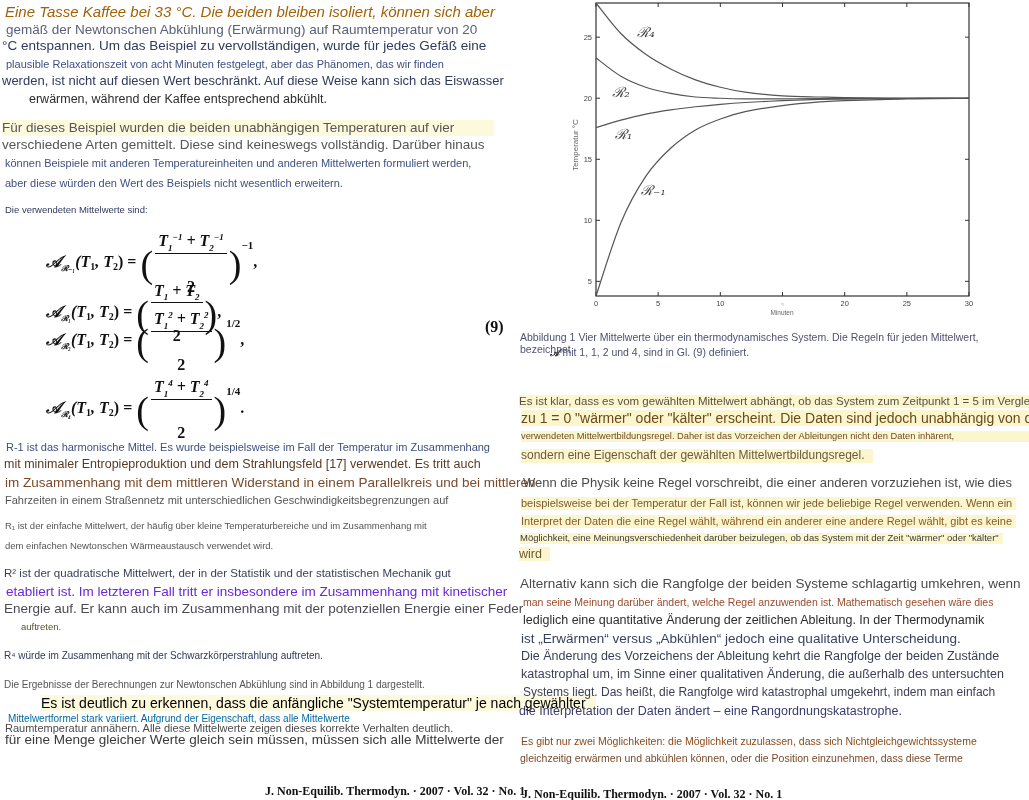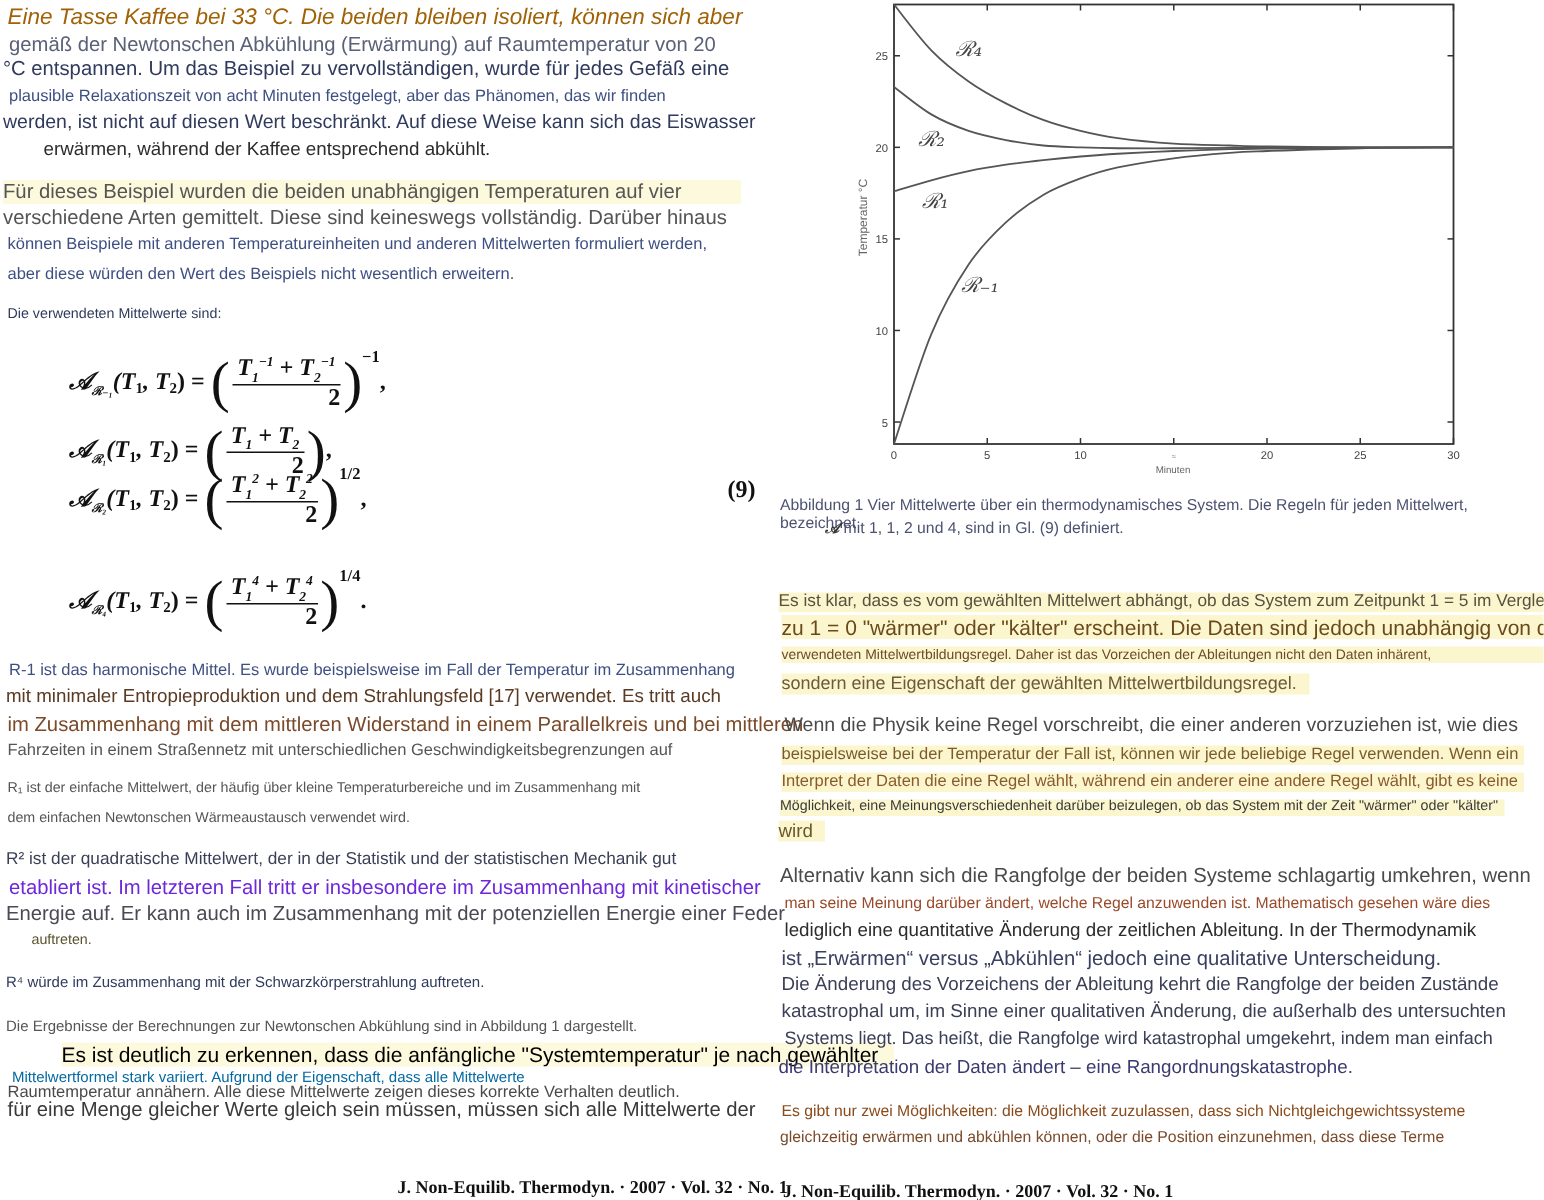--- a/index.html
+++ b/index.html
@@ -15,21 +15,21 @@
   .c-slate { color: #5a6178; }
   .c-navy { color: #2f3a5c; }
   .c-blue { color: #3e4f82; }
   .c-dark { color: #2c2c2c; }
   .c-gray { color: #555555; }
   .c-rust { color: #7a4a2a; }
   .c-olive { color: #5a5330; }
 
   .formula { position: absolute; left: 46px; font-family: "Liberation Serif", "DejaVu Serif", serif; color: #111; font-weight: bold; }
   .formula .fn { font-style: italic; }
-  .frac { display: inline-flex; flex-direction: column; align-items: flex-end; vertical-align: middle; margin: 0 2px; }
+  .frac { display: inline-flex; flex-direction: column; align-items: center; vertical-align: middle; margin: 0 2px; gap: 24px; }
   .frac .num { border-bottom: 1.5px solid #111; padding: 0 3px; font-style: italic; }
   .frac .den { font-style: normal; }
   .paren { font-size: 38px; font-weight: normal; vertical-align: middle; line-height: 1; }
   .exp { font-size: 11px; vertical-align: 18px; }
   .sub { font-size: 10px; vertical-align: -3px; }
   .subsc { font-size: 8px; vertical-align: -4px; font-style: italic; }
 
   .eqnum { position: absolute; left: 485px; top: 318px; font-family: "Liberation Serif", serif; font-weight: bold; font-size: 16px; color: #111; }
 
   .journal { position: absolute; font-family: "Liberation Serif", "DejaVu Serif", serif; font-weight: bold; font-size: 12px; color: #111; }

